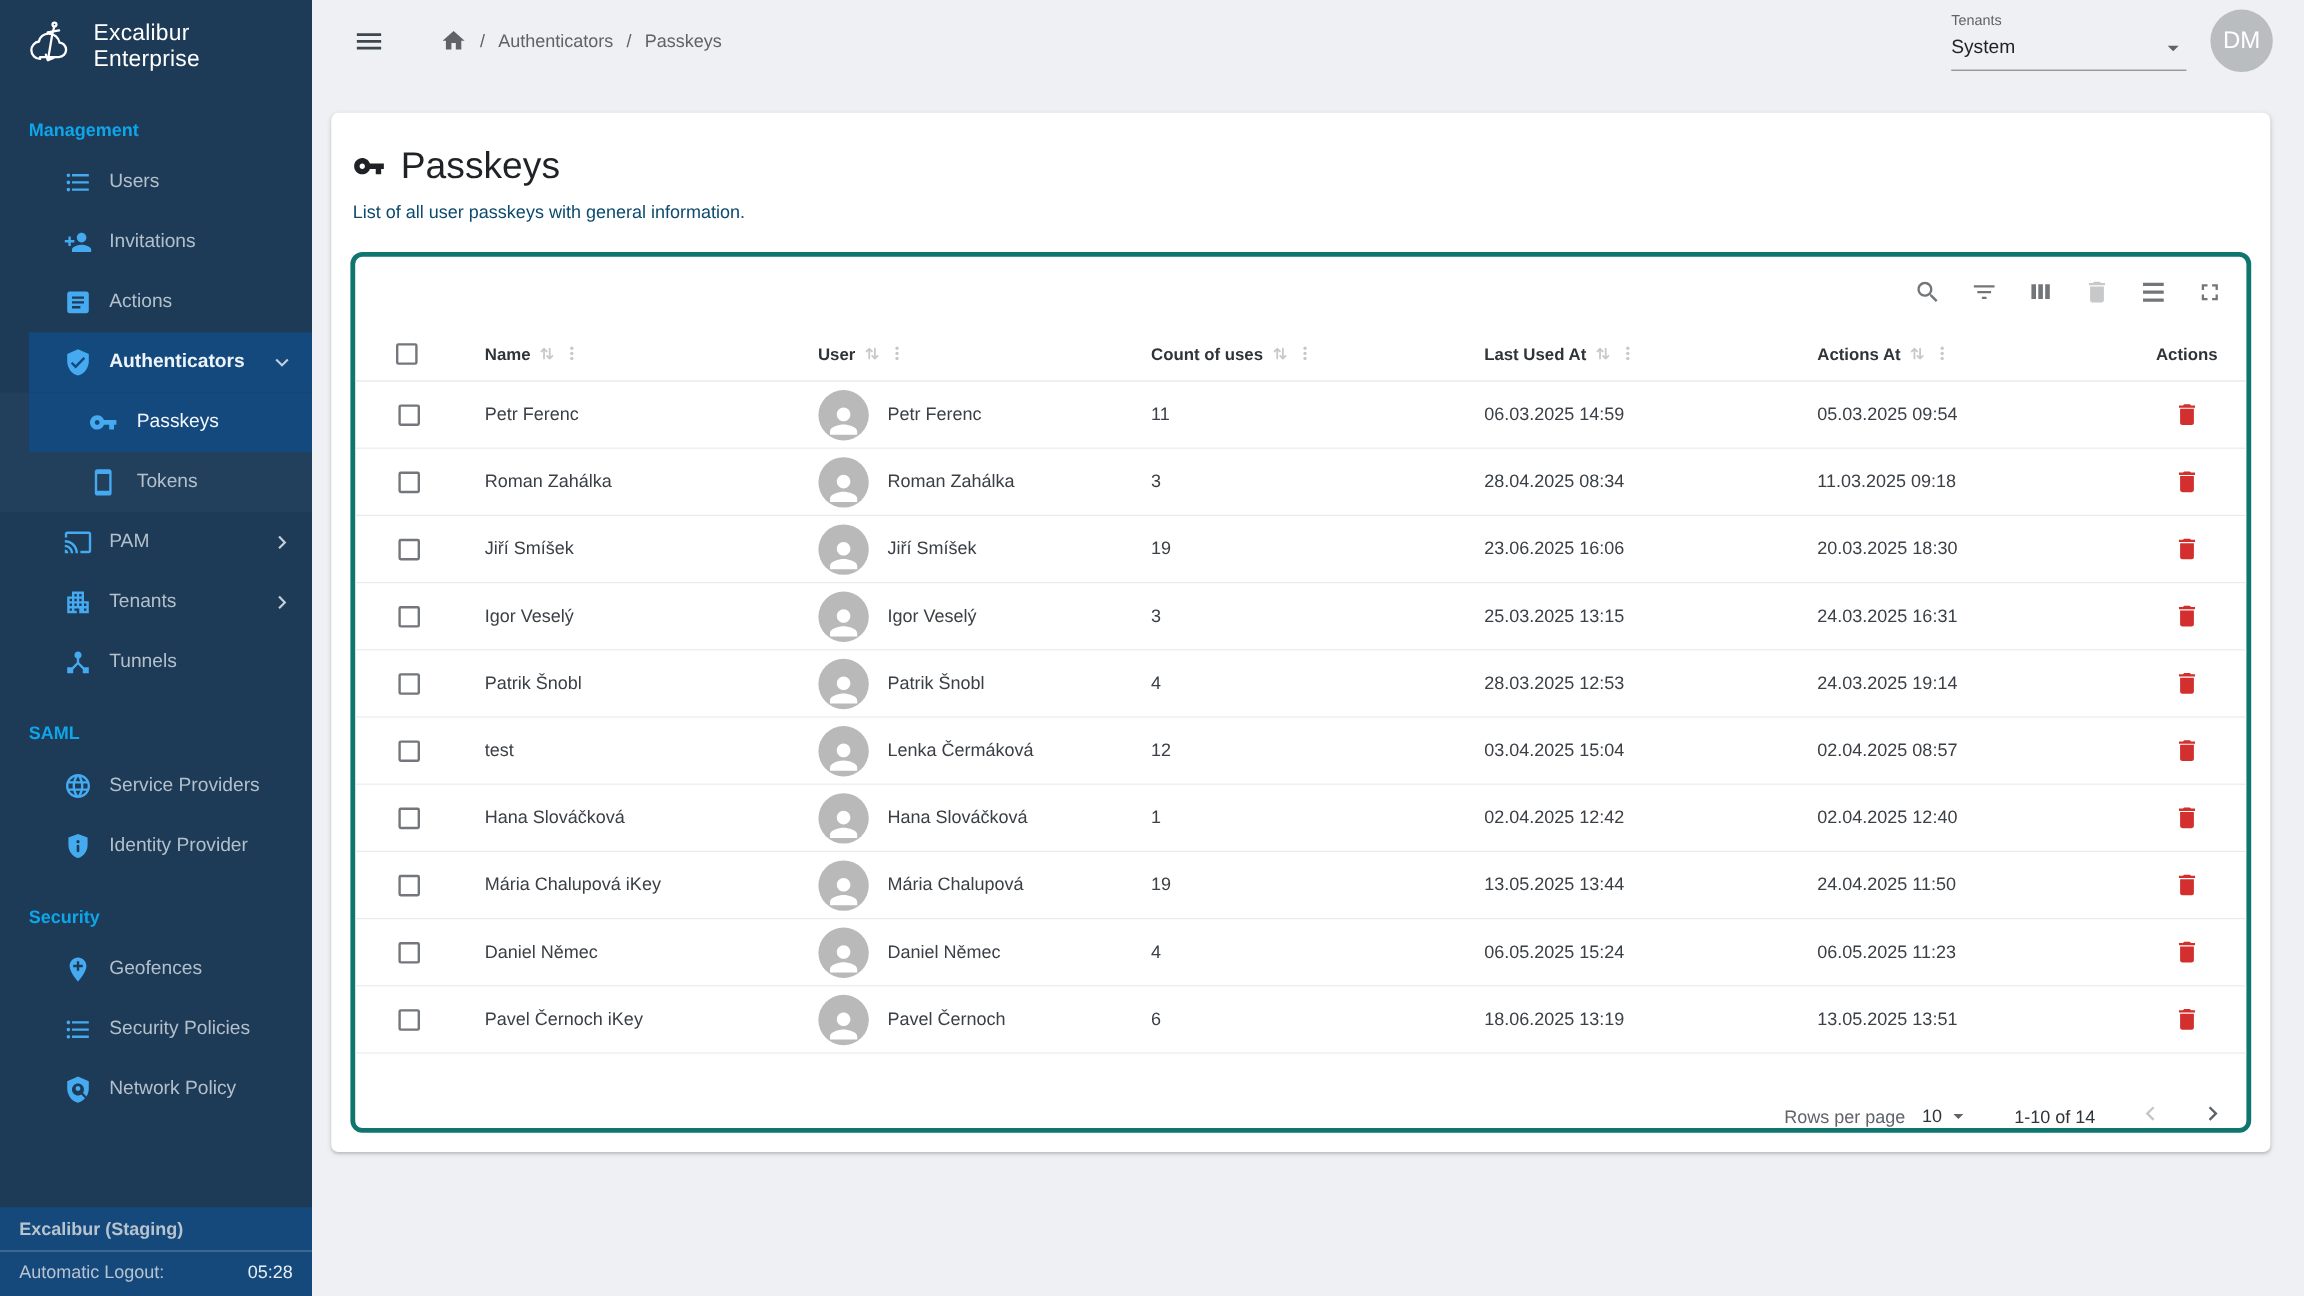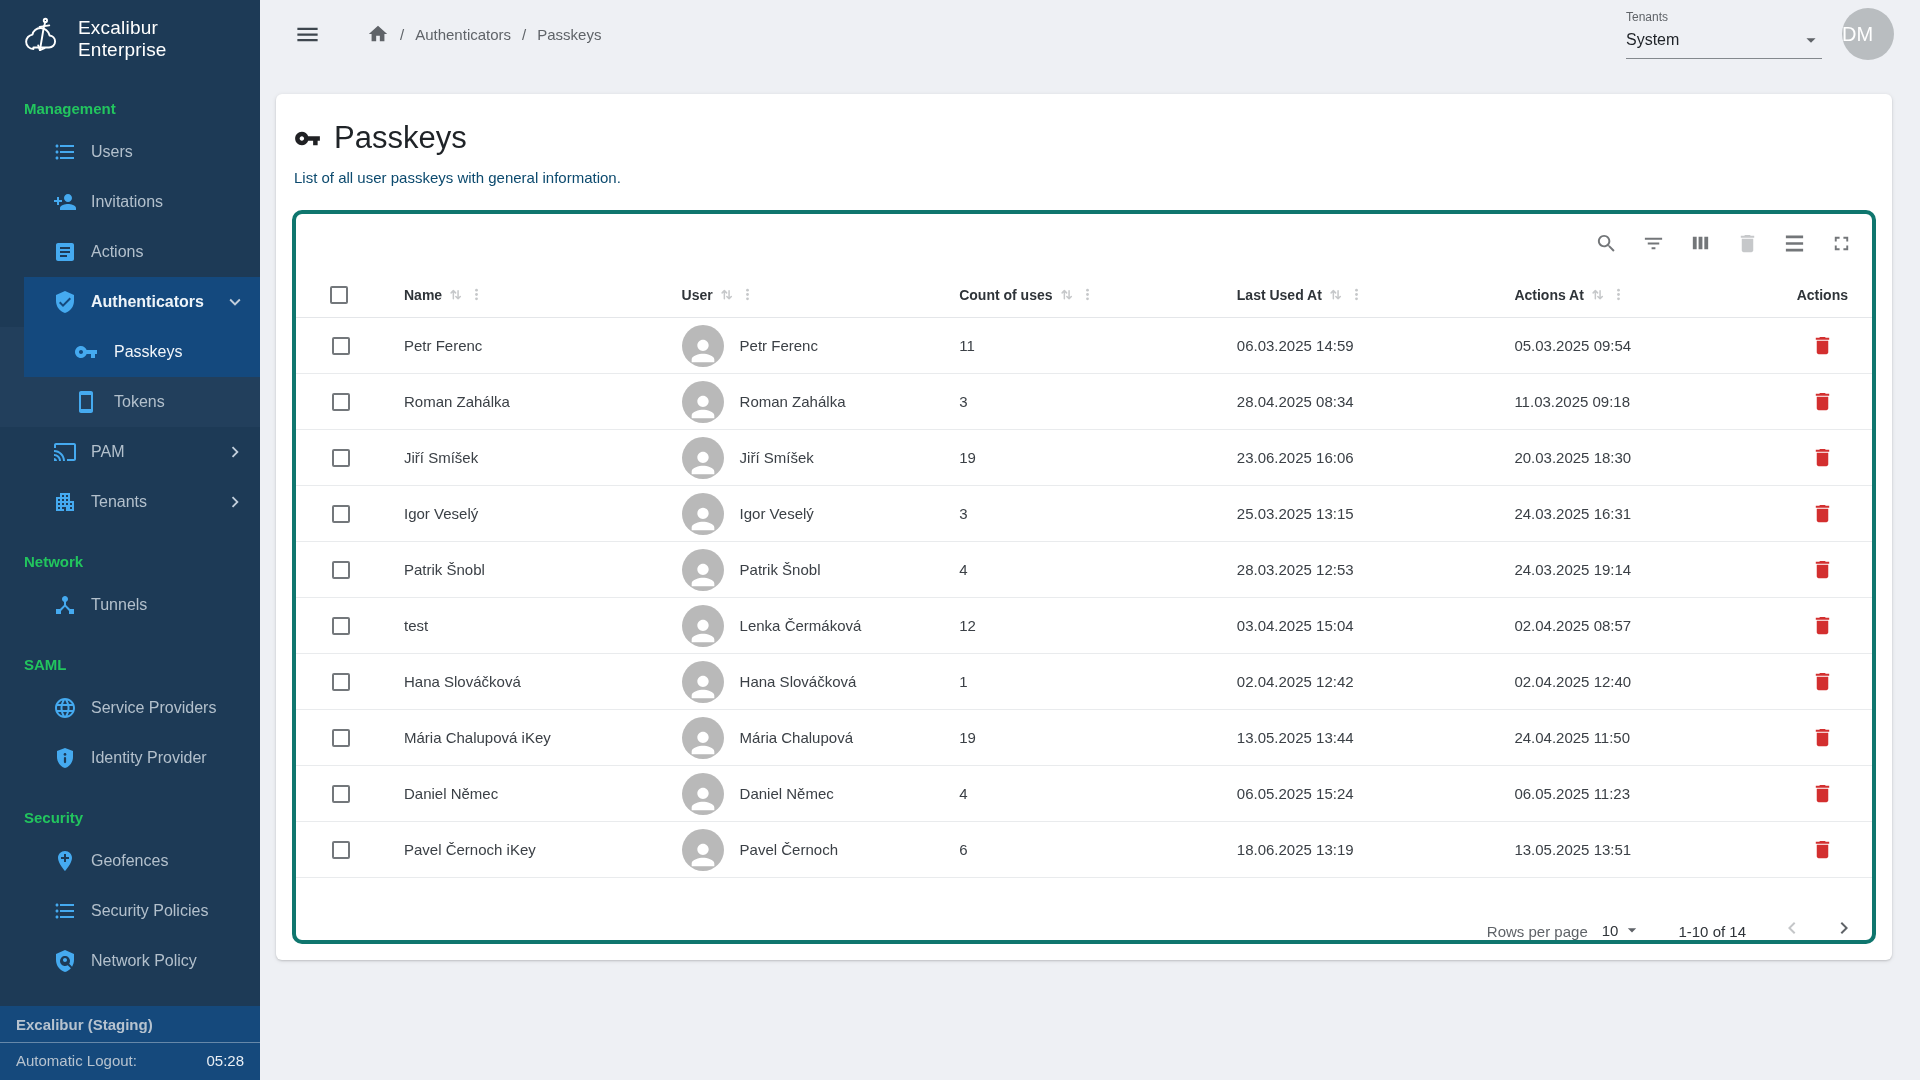--- a/index.html
+++ b/index.html
@@ -4,21 +4,21 @@
 <style>
   * { margin:0; padding:0; box-sizing:border-box; }
   html,body { width:1920px; height:1080px; overflow:hidden; }
   body { font-family:"Liberation Sans", sans-serif; background:#eef0f4; display:flex; color:#3b4046; }
 
   
   .sidebar { width:260px; min-width:260px; height:100%; background:#1d3a56; position:relative; }
   .logo-row { display:flex; align-items:center; gap:12px; padding:16px 14px 12px 20px; }
   .logo-row svg { width:46px; height:46px; flex:none; }
   .app-title { color:#ffffff; font-size:19px; letter-spacing:.2px; }
-  .section-label { padding:26px 16px 10px 24px; font-size:15px; font-weight:700; color:#22c55e; }
+  .section-label { padding:26px 16px 10px 24px; font-size:15px; font-weight:700; color:#0ea5e9; }
   .nav-item { display:flex; align-items:center; height:50px; padding:0 14px 0 29px; gap:14px; font-size:16px; color:#b3c0cc; cursor:pointer;margin-left:24px; }
   .nav-item svg.mi { width:24px; height:24px; flex:none; fill:#45aaf0; }
   .nav-item .chev { margin-left:auto; width:22px; height:22px; fill:#c2cedb; flex:none; }
   .nav-item.parent-active { background:#14497e; color:#eef4f9; font-weight:700; }
   .nav-sub { background:#223f5c; }
   .nav-sub .nav-item { padding-left:50px; gap:16px; }
   .nav-sub .nav-item.active { background:#14497e; color:#f2f6fa; }
   .sidebar-footer { position:absolute; left:0; right:0; bottom:0; background:#15497c; }
   .env-row { padding:10px 16px 9px; font-size:15px; font-weight:700; color:#b7c3cf; border-bottom:1px solid rgba(255,255,255,.35); }
   .logout-row { display:flex; justify-content:space-between; padding:9px 16px 11px; font-size:15px; color:#b7c3cf; }
@@ -30,21 +30,21 @@
   .icon-btn { background:none; border:none; cursor:pointer; display:flex; align-items:center; justify-content:center; }
   .hamburger svg { width:27px; height:27px; fill:#3e464e; }
   .breadcrumb { display:flex; align-items:center; gap:11px; margin-left:46px; font-size:15px; color:#5f6368; }
   .breadcrumb svg { width:22px; height:22px; fill:#5f6368; }
   .crumb-sep { color:#5f6368; }
   .topbar-right { margin-left:auto; display:flex; align-items:center; gap:20px; }
   .tenant-select { width:196px; border-bottom:1px solid #83888d; padding-bottom:7px; cursor:pointer; }
   .tenant-label { font-size:12px; color:#5f6368; margin-bottom:5px; }
   .tenant-value-row { display:flex; align-items:center; justify-content:space-between; font-size:16px; color:#1e2227; }
   .tenant-value-row svg { width:22px; height:22px; fill:#5f6368; }
-  .avatar { width:52px; height:52px; border-radius:50%; background:#b9bdc0; color:#fff; display:flex; align-items:center; justify-content:flex-start; font-size:20px; cursor:pointer; }
+  .avatar { width:52px; height:52px; border-radius:50%; background:#b9bdc0; color:#fff; display:flex; align-items:center; justify-content:center; font-size:20px; cursor:pointer; }
 
   
   .card { margin:26px 28px 0 16px; background:#fff; border-radius:6px; box-shadow:0 1px 2px rgba(0,0,0,.14), 0 1px 5px rgba(0,0,0,.09); }
   .card-head { padding:26px 18px 0 18px; }
   .title-row { display:flex; align-items:center; gap:13px; }
   .title-row svg { width:27px; height:27px; fill:#202124; }
   .page-title { font-size:31px; font-weight:400; color:#1f2327; }
   .page-subtitle { margin-top:13px; font-size:15px; color:#0c4a6e; }
 
   .table-wrap { margin:24px 16px 16px; border:4px solid #0f766e; border-radius:10px; overflow:hidden; }
@@ -154,21 +154,20 @@
   <div class="nav-item">
     <svg class="mi" viewBox="0 0 24 24">
         <path d="M17 11V3H7v4H3v14h8v-4h2v4h8V11h-4zM7 19H5v-2h2v2zm0-4H5v-2h2v2zm0-4H5V9h2v2zm4 8H9v-2h2v2zm0-4H9v-2h2v2zm0-4H9V9h2v2zm0-4H9V5h2v2zm4 8h-2v-2h2v2zm0-4h-2V9h2v2zm0-4h-2V5h2v2zm4 12h-2v-2h2v2zm0-4h-2v-2h2v2z"></path>
       </svg>
     <span>Tenants</span>
     <svg class="chev" viewBox="0 0 24 24">
         <path d="M8.59 16.59L13.17 12 8.59 7.41 10 6l6 6-6 6-1.41-1.41z"></path>
       </svg>
   </div>
 
-  <div class="section-label">Network</div>
   <div class="nav-item">
     <svg class="mi" viewBox="0 0 24 24">
         <path d="M17 16l-4-4V8.82C14.16 8.4 15 7.3 15 6c0-1.66-1.34-3-3-3S9 4.34 9 6c0 1.3.84 2.4 2 2.82V12l-4 4H3v5h5v-3.05l4-4.2 4 4.2V21h5v-5h-4z"></path>
       </svg>
     <span>Tunnels</span>
   </div>
 
   <div class="section-label">SAML</div>
   <div class="nav-item">
     <svg class="mi" viewBox="0 0 24 24">

